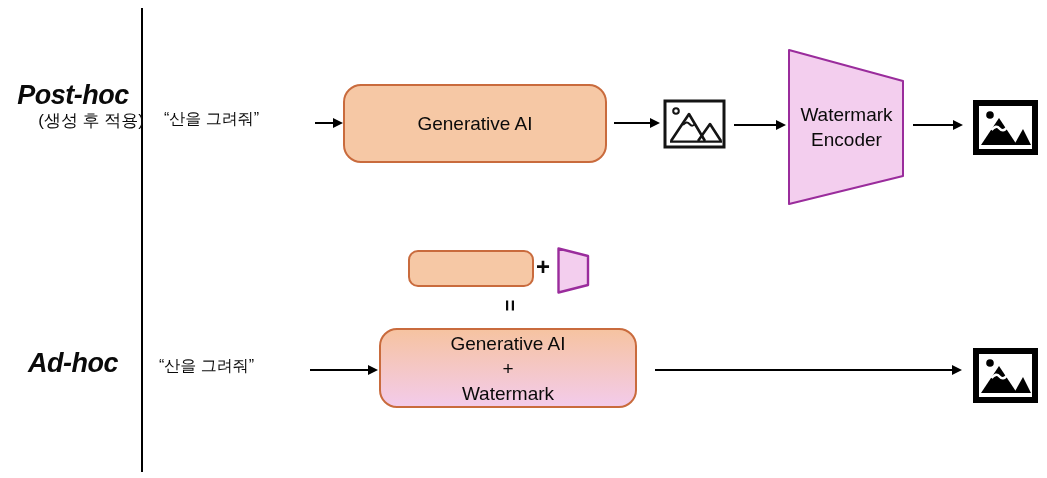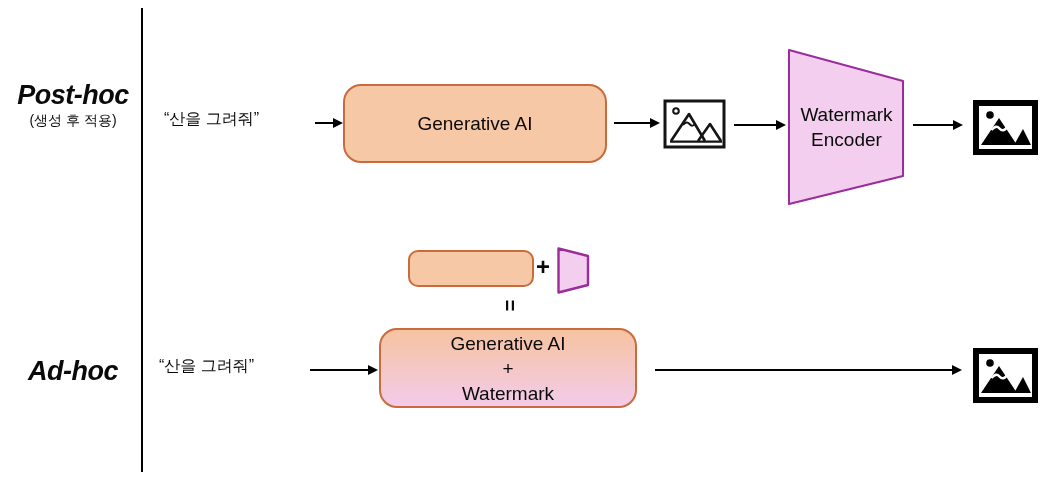--- a/index.html
+++ b/index.html
@@ -3,21 +3,21 @@
 <meta charset="utf-8">
 <style>
   html,body{margin:0;padding:0;background:#fff;}
   .canvas{position:relative;width:1047px;height:478px;background:#ffffff;overflow:hidden;
           font-family:"Liberation Sans","DejaVu Sans",sans-serif;color:#0a0a0a;}
 
   .divider{position:absolute;left:141px;top:8px;width:2px;height:464px;background:#000;}
 
   .row-label{position:absolute;width:142px;left:2px;text-align:center;}
   .row-title{font-size:27px;font-weight:bold;font-style:italic;letter-spacing:-0.5px;line-height:30px;}
-  .row-subtitle{font-size:14px;line-height:19px;margin-top:1px;}
+  .row-subtitle{font-size:17px;line-height:19px;margin-top:1px;text-align:right;}
 
   .prompt{position:absolute;font-size:16px;white-space:nowrap;}
 
   .arrow{position:absolute;height:2px;background:#000;}
   .arrow::after{content:"";position:absolute;right:-2px;top:-4px;width:0;height:0;
                 border-left:10px solid #000;border-top:5px solid transparent;border-bottom:5px solid transparent;}
 
   .node{position:absolute;display:flex;align-items:center;justify-content:center;
         font-size:19px;text-align:left;}
   .genai-box{left:343px;top:84px;width:264px;height:79px;background:#F6C8A5;
@@ -87,21 +87,21 @@
     <path d="M41 45 L50 29 L58 45 Z" fill="#000"></path>
   </svg>
 
   <div class="mini-rect"></div>
   <div class="op-plus">+</div>
   <svg class="icon" style="left:557px;top:247px;" width="33" height="47" viewBox="0 0 33 47">
     <polygon points="1.5,1.5 31,9 31,38 1.5,45.5" fill="#F3CEEE" stroke="#9A2C9C" stroke-width="2.4" stroke-linejoin="round"></polygon>
   </svg>
   <div class="op-equals">=</div>
 
-  <div class="row-label" style="top:356px;">
+  <div class="row-label" style="top:348px;">
     <div class="row-title">Ad-hoc</div>
   </div>
 
   <div class="prompt" style="left:159px;top:356px;">“산을 그려줘”</div>
 
   <div class="arrow" style="left:310px;top:369px;width:66px;"></div>
   <div class="arrow" style="left:655px;top:369px;width:305px;"></div>
 
   <div class="node combined-box">
     <span>Generative AI</span>

